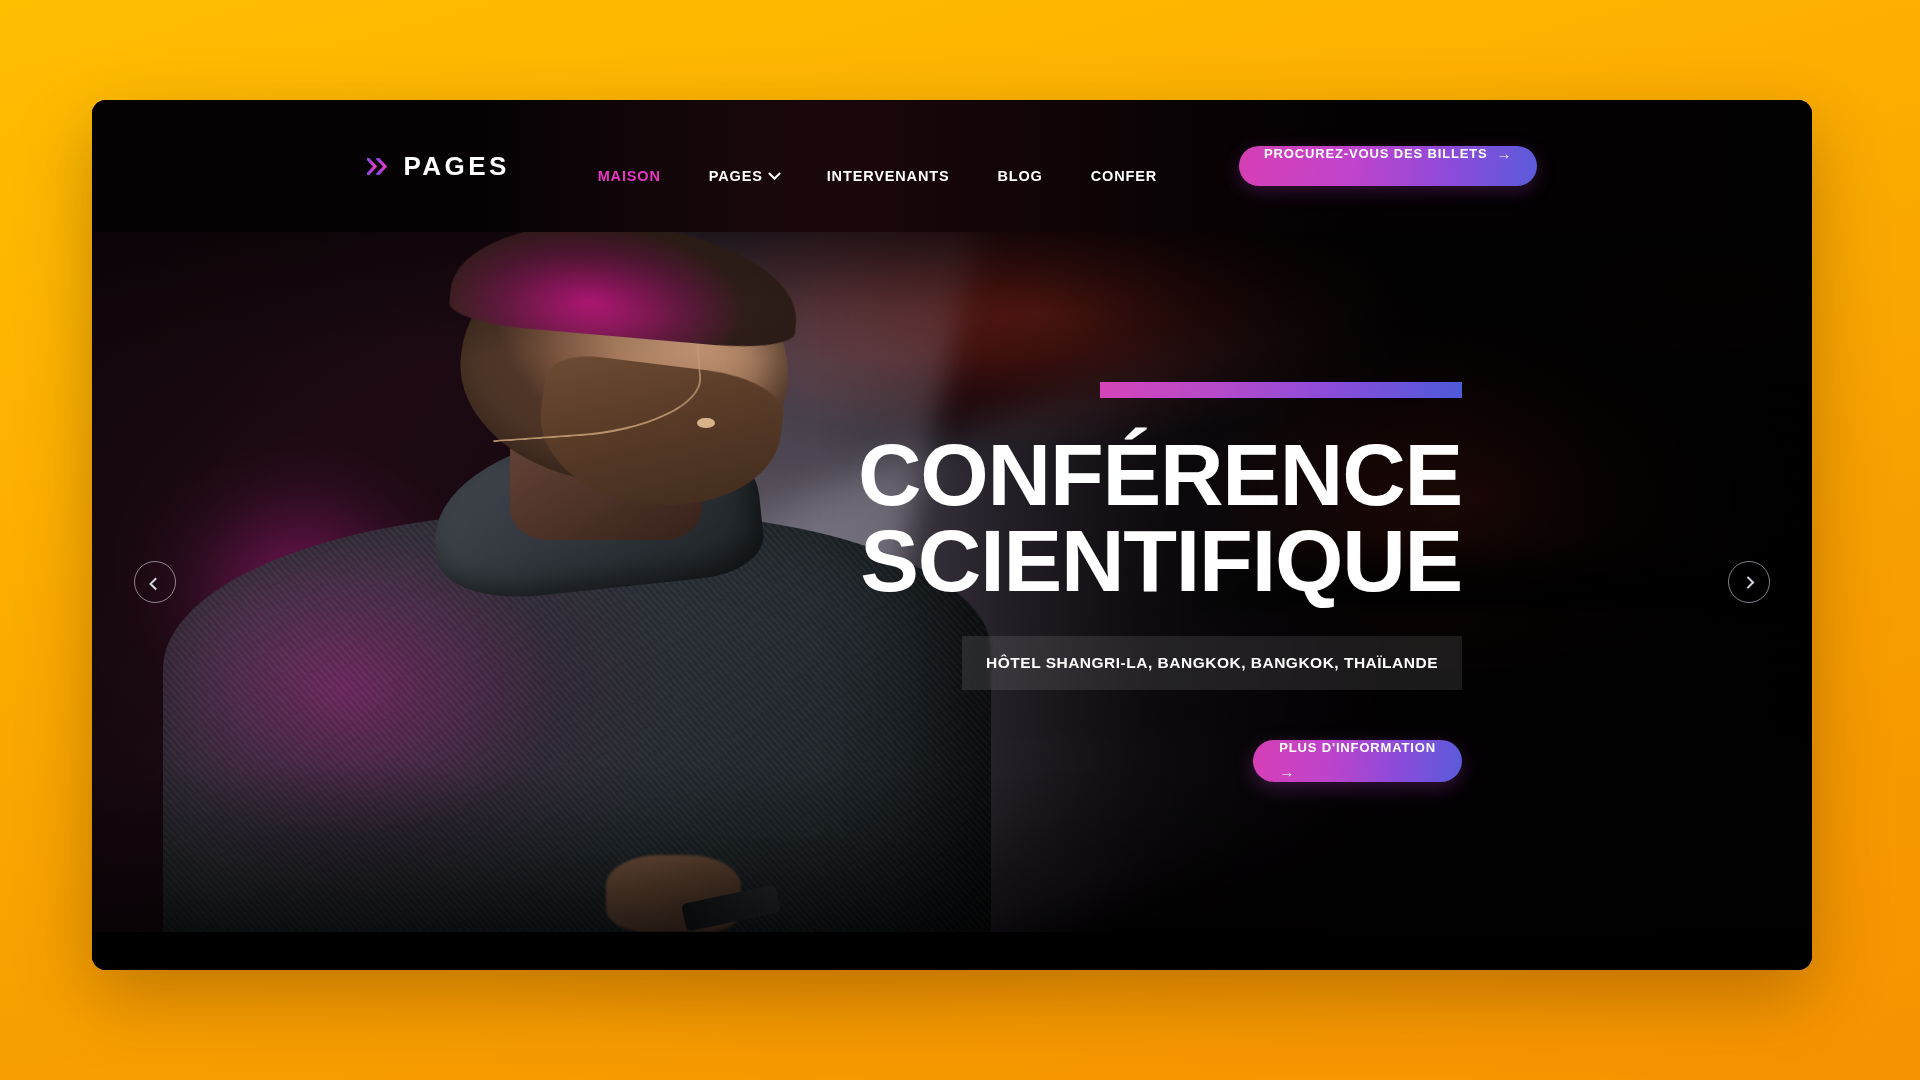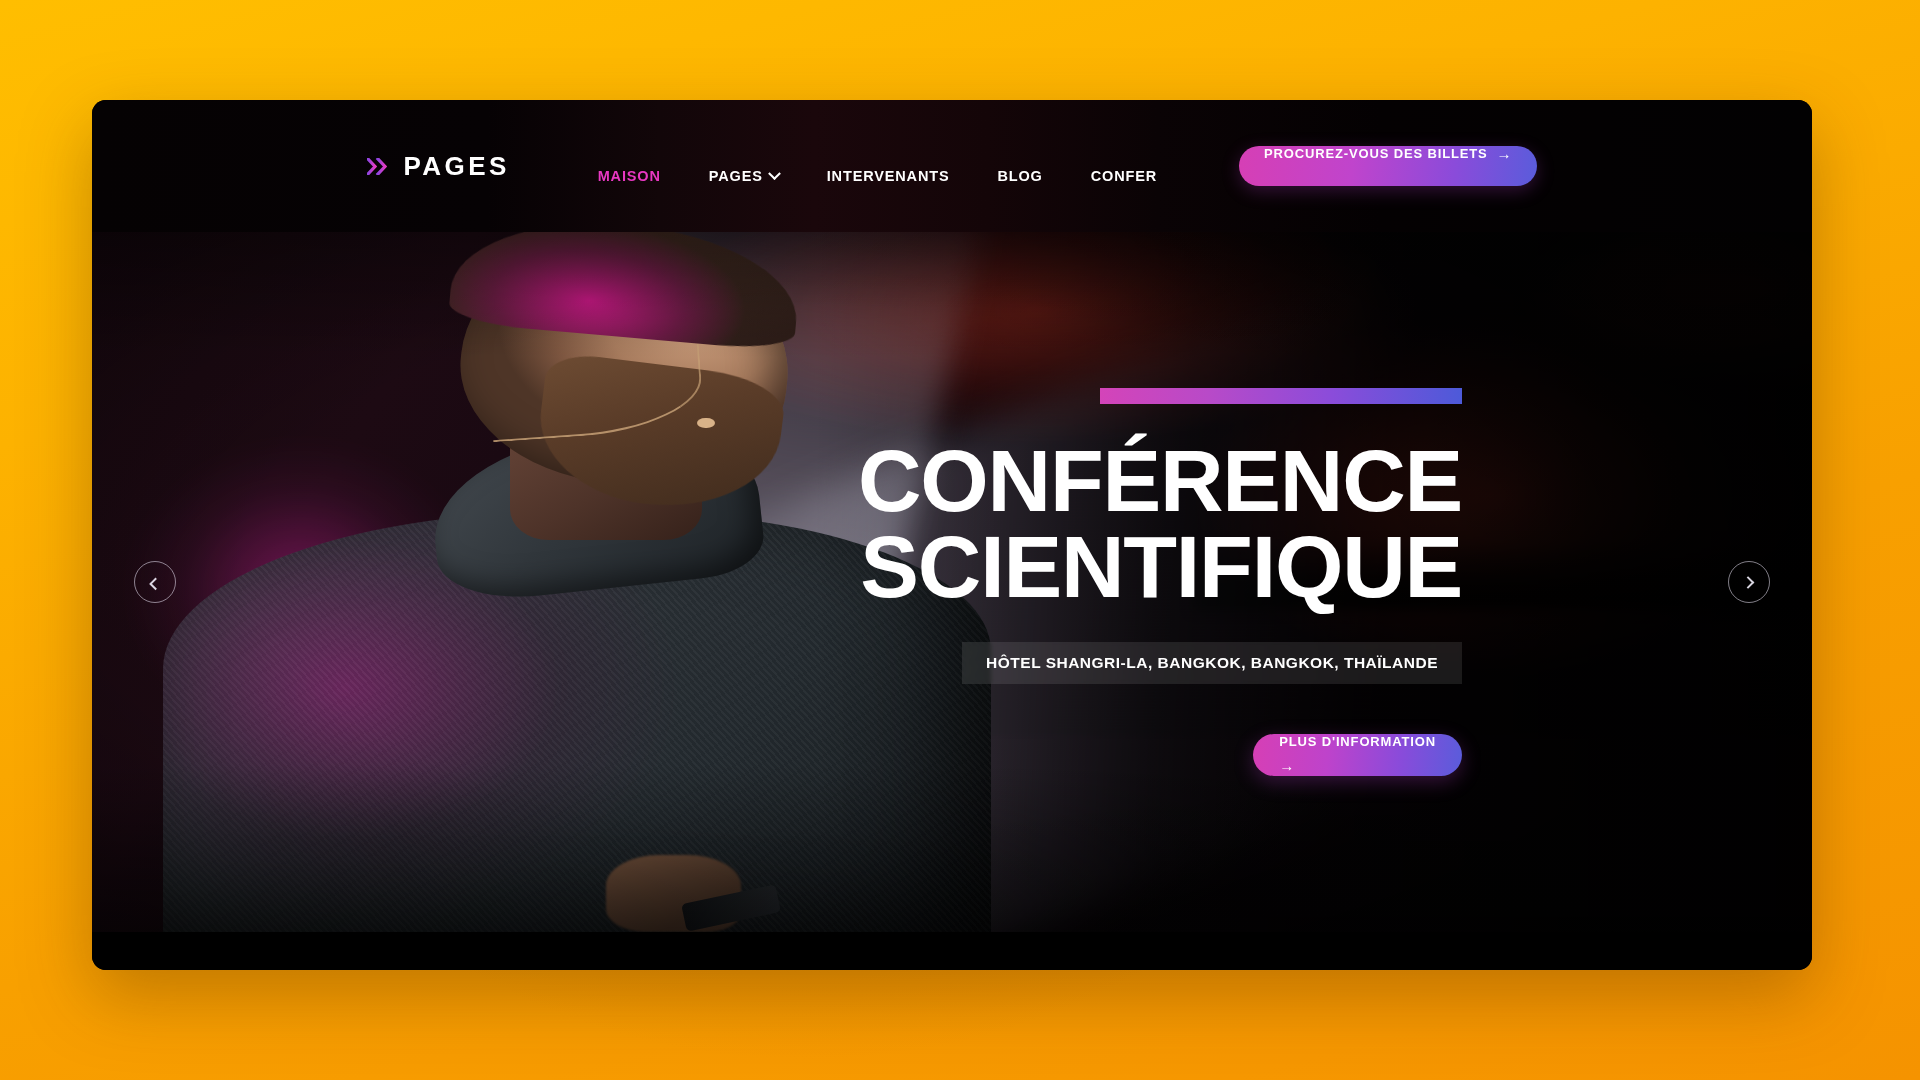--- a/index.html
+++ b/index.html
@@ -285,21 +285,21 @@
     line-height:0.98;
     letter-spacing:-1.2px;
     text-transform:uppercase;
     margin-bottom:0;
   }
   .hero-title .ln { display:block; }
   .venue-bar {
     margin-top:32px;
     background:rgba(255,255,255,0.10);
     backdrop-filter:blur(2px);
-    padding:12px 24px;
+    padding:18px 24px;
     color:#fff;
     font-size:15.5px; font-weight:bold;
     letter-spacing:0.5px;
   }
   .cta-hero {
     margin-top:50px;
     height:42px;
     padding:0 26px;
     border:none; border-radius:22px;
     background:linear-gradient(95deg, #D63FB5 0%, #BE43CB 36%, #8A4BDA 70%, #5A5CDB 100%);

